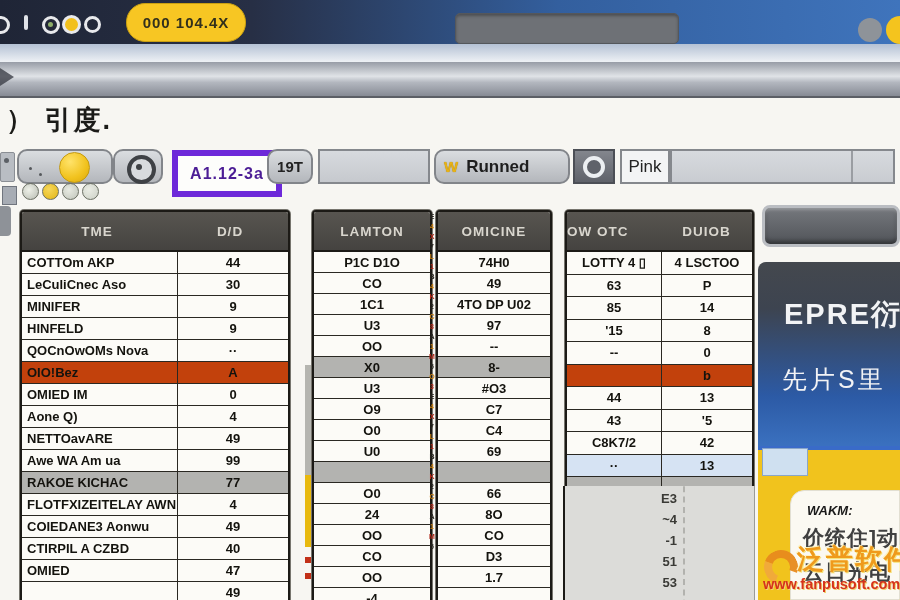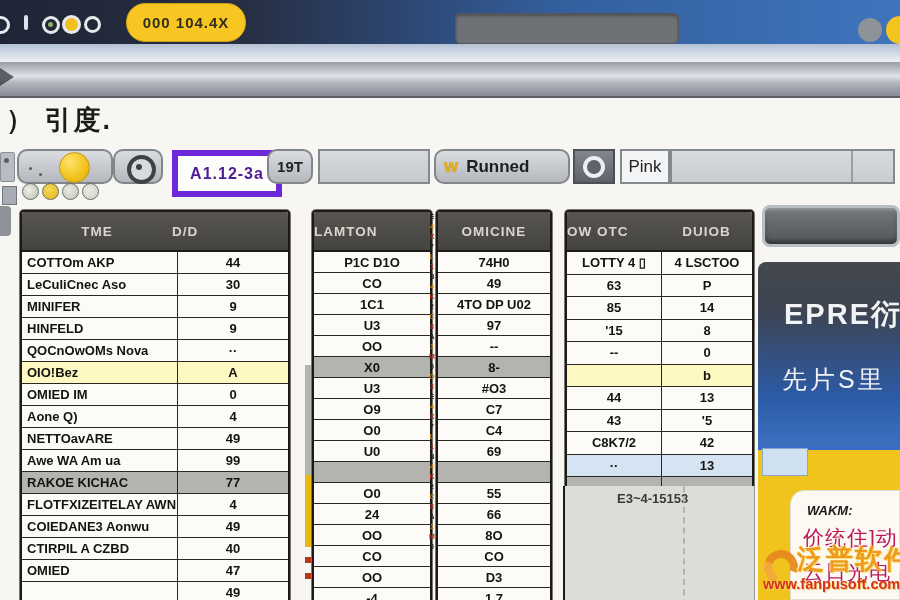--- a/index.html
+++ b/index.html
@@ -74,25 +74,25 @@
   .m3{background:radial-gradient(circle at 40% 40%,#e8eae2,#c0c4ba)}
   .m4{background:radial-gradient(circle at 40% 40%,#eaece4,#ccd0c6)}
   .side-tab{position:absolute;left:0;top:206px;width:11px;height:30px;background:#8e9298;border-radius:0 4px 4px 0}
 
   
   .tbl{position:absolute;border:2px solid #1c1a16;border-radius:4px;overflow:hidden;
        background:#fcfbf7;box-shadow:0 0 0 1px #77756e}
   .thead{display:flex;height:38px;background:linear-gradient(#585550,#454340);
      color:#d9d6ce;font-weight:700;font-size:13.5px;letter-spacing:1px;
      border-bottom:2px solid #1c1a16;align-items:center}
-  .thead .hc{}
+  .thead .hc{text-align:center}
   .trow{display:flex;border-bottom:1.5px solid #2a2822;align-items:center;background:#fcfbf7}
   .tcell{font-size:13px;font-weight:700;color:#14130e;overflow:hidden;white-space:nowrap}
   .tcell + .tcell{border-left:1.5px solid #2a2822;height:100%;display:flex;align-items:center;justify-content:center}
-  .hl-blue{background:#fef9c3}
+  .hl-blue{background:#c2410c}
   .hl-gray{background:#b3b3b0}
   .hl-lightblue{background:#d6e3f3}
 
   .tbl-left{left:20px;top:210px;width:266px;height:390px}
   .tbl-left .trow{height:21px}
   .tbl-left .hc0,.tbl-left .c0{width:150px}
   .tbl-left .hc1,.tbl-left .c1{flex:1}
   .tbl-left .c0{text-align:left;padding-left:5px}
   .tbl-left .c1{text-align:center;justify-content:center}
 
@@ -118,41 +118,41 @@
 
   
   .marker{position:absolute;left:305px;top:365px;width:6px;height:235px}
   .marker .seg1{height:110px;background:#b5b5b0}
   .marker .seg2{height:72px;background:#e8b90e}
   .marker .dotr{width:6px;height:6px;background:#c23018;margin-top:10px}
 
   
   .sum-area{position:absolute;left:563px;top:486px;width:189px;height:114px;background:#dcdcd9;
     border-left:2px solid #1c1a16;border-right:1px solid #9a9a96;overflow:hidden}
-  .sum-vals{position:absolute;left:52px;top:2px;width:60px;display:flex;flex-direction:row;align-items:center}
+  .sum-vals{position:absolute;left:52px;top:2px;width:60px;display:flex;flex-direction:column;align-items:flex-end}
   .sum-val{font-size:13px;font-weight:700;color:#3a3a36;line-height:21px}
   .sum-dash{position:absolute;left:118px;top:-10px;width:0;height:140px;border-left:2px dashed #b2b2ae}
 
   
   .gray-btn{position:absolute;left:762px;top:205px;width:138px;height:42px;border-radius:8px;
     background:linear-gradient(#75787d,#515459);border:3px solid #babdc2;box-sizing:border-box;
     box-shadow:inset 0 2px 3px rgba(255,255,255,.25), inset 0 -3px 4px rgba(0,0,0,.4)}
   .blue-panel{position:absolute;left:758px;top:262px;width:142px;height:231px;border-radius:8px 0 0 8px;
     background:linear-gradient(180deg,#44484e 0%,#3d4450 20%,#2c5aa5 58%,#4886d8 100%);
     overflow:hidden;color:#f2f3f5}
   .blue-panel .l1{margin:33px 0 0 26px;font-size:29px;font-weight:600;letter-spacing:2px;white-space:nowrap}
   .blue-panel .l2{margin:28px 0 8px 24px;font-size:25px;font-weight:400;letter-spacing:3px;white-space:nowrap}
   .yellow-panel{position:absolute;left:758px;top:446px;width:142px;height:154px;background:#f1c31d;
     border-top:4px solid #3a6bc8;box-sizing:border-box}
   .yp-tab{position:absolute;left:762px;top:448px;width:46px;height:28px;background:#cfe0f0;
     border:1px solid #8aa6c8;box-sizing:border-box}
   .white-card{position:absolute;left:790px;top:490px;width:110px;height:110px;background:#fbf9f2;
     border-radius:14px 0 0 0;border:1px solid #e2dfd2;box-sizing:border-box;overflow:hidden}
   .white-card .wk{margin:12px 0 0 16px;font-size:13px;font-weight:700;font-style:italic;color:#1a1a1a}
-  .white-card .cl{margin:6px 0 0 12px;font-size:21px;font-weight:400;color:#be185d;white-space:nowrap;letter-spacing:1px}
+  .white-card .cl{margin:6px 0 0 12px;font-size:21px;font-weight:700;color:#404040;white-space:nowrap;letter-spacing:1px}
 
   
   .wm{position:absolute;left:0;top:0;width:900px;height:600px;pointer-events:none}
   .wm-logo{position:absolute;left:764px;top:550px;width:34px;height:34px;border-radius:50%;
     border:8px solid #e88b1e;border-bottom-color:transparent;border-left-color:#f2a93c;
     box-sizing:border-box;transform:rotate(-25deg);opacity:.95}
   .wm-brand{position:absolute;left:797px;top:541px;font-size:27px;font-weight:700;color:#ef9a1c;
     letter-spacing:2px;text-shadow:1px 1px 0 #f6e27a,-1px -1px 0 #fdf3c0;white-space:nowrap}
   .wm-url{position:absolute;left:763px;top:576px;font-size:14.5px;font-weight:700;color:#d5331c;
     text-shadow:1px 1px 0 #f3cf6e;white-space:nowrap}
@@ -432,23 +432,20 @@
       <div class="trow">
         <div class="tcell c0">C4</div>
       </div>
       <div class="trow">
         <div class="tcell c0">69</div>
       </div>
       <div class="trow hl-gray">
         <div class="tcell c0"></div>
       </div>
       <div class="trow">
-        <div class="tcell c0">55</div>
-      </div>
-      <div class="trow">
         <div class="tcell c0">66</div>
       </div>
       <div class="trow">
         <div class="tcell c0">8O</div>
       </div>
       <div class="trow">
         <div class="tcell c0">CO</div>
       </div>
       <div class="trow">
         <div class="tcell c0">D3</div>

